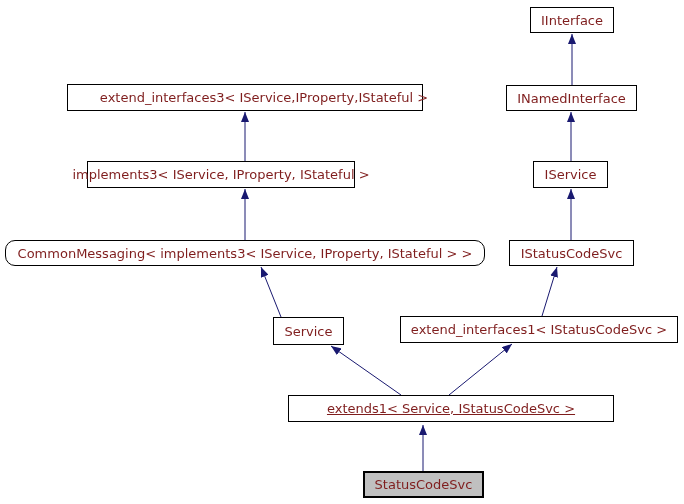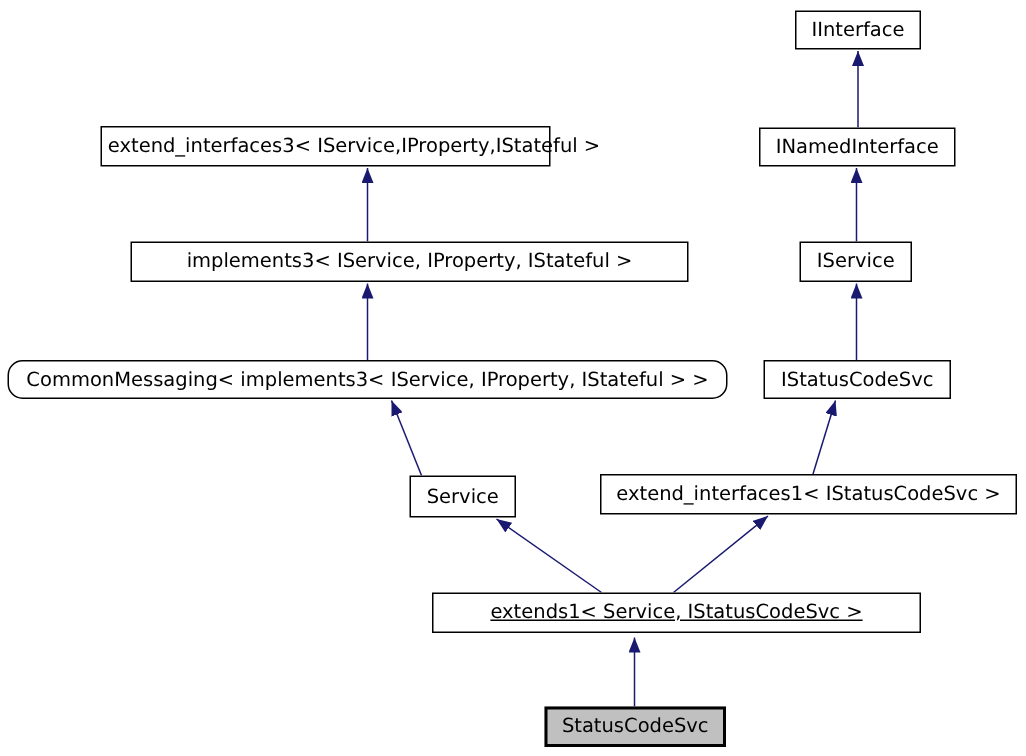--- a/index.html
+++ b/index.html
@@ -12,21 +12,21 @@
     background: #ffffff;
     overflow: hidden;
   }
   .node {
     position: absolute;
     display: flex;
     align-items: center;
     justify-content: center;
     border: 1px solid #000000;
     background: #ffffff;
-    color: #000000;
+    color: #7f1d1d;
     font-size: 13px;
     line-height: 1;
     white-space: nowrap;
     cursor: pointer;
     z-index: 2;
   }
   .node.highlight {
     background: #c0c0c0;
     border-width: 2px;
   }
@@ -64,23 +64,23 @@
     <line x1="542" y1="316" x2="557" y2="267" marker-end="url(#arrowhead)"></line>
     <line x1="401" y1="395" x2="331" y2="346" marker-end="url(#arrowhead)"></line>
     <line x1="449" y1="395" x2="512" y2="344" marker-end="url(#arrowhead)"></line>
     <line x1="423" y1="471" x2="423" y2="425" marker-end="url(#arrowhead)"></line>
   </svg>
 
   <div class="node" style="left:530px; top:7px;   width:84px;  height:26px;">IInterface</div>
 
   <div class="node" style="left:506px; top:85px;  width:131px; height:26px;">INamedInterface</div>
 
-  <div class="node" style="left:67px;  top:84px;  width:300px; height:27px;padding-left:38px;">extend_interfaces3&lt; IService,IProperty,IStateful &gt;</div>
+  <div class="node" style="left:67px;  top:84px;  width:356px; height:27px;padding-left:38px;">extend_interfaces3&lt; IService,IProperty,IStateful &gt;</div>
 
-  <div class="node" style="left:87px;  top:161px; width:372px; height:27px;">implements3&lt; IService, IProperty, IStateful &gt;</div>
+  <div class="node" style="left:87px;  top:161px; width:268px; height:27px;">implements3&lt; IService, IProperty, IStateful &gt;</div>
 
   <div class="node" style="left:533px; top:161px; width:75px;  height:27px;">IService</div>
 
   <div class="node" style="left:5px;   top:240px; width:480px; height:26px;border-radius:10px;">CommonMessaging&lt; implements3&lt; IService, IProperty, IStateful &gt; &gt;</div>
 
   <div class="node" style="left:273px; top:317px; width:71px;  height:28px;">Service</div>
 
   <div class="node" style="left:509px; top:240px; width:125px; height:26px;">IStatusCodeSvc</div>
 
   <div class="node" style="left:400px; top:316px; width:278px; height:27px;">extend_interfaces1&lt; IStatusCodeSvc &gt;</div>

